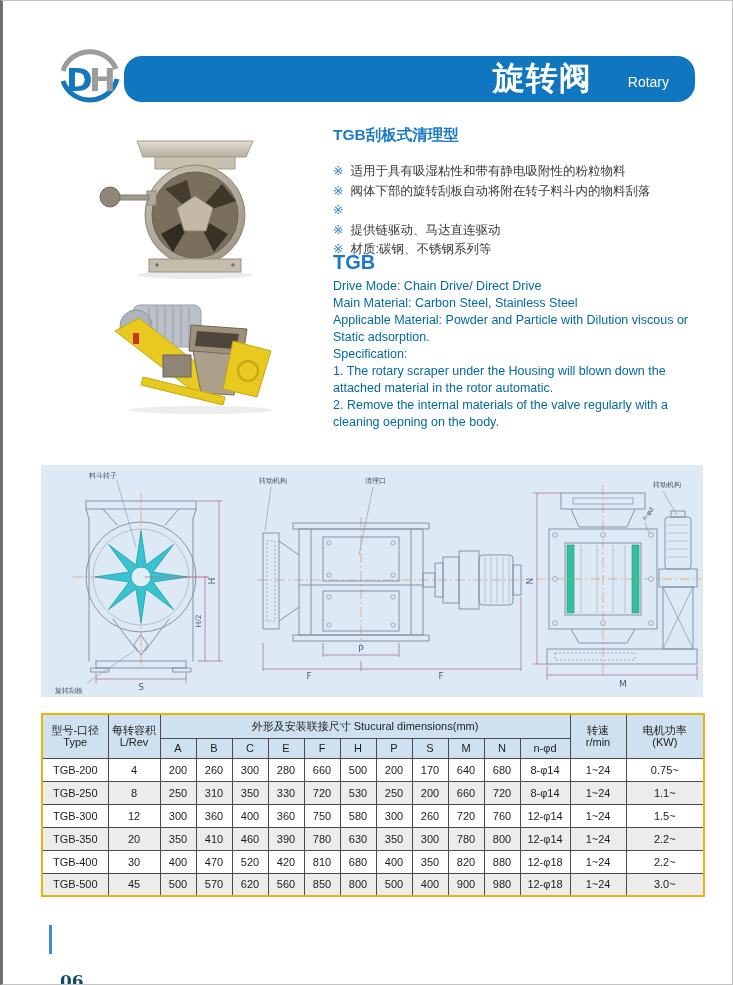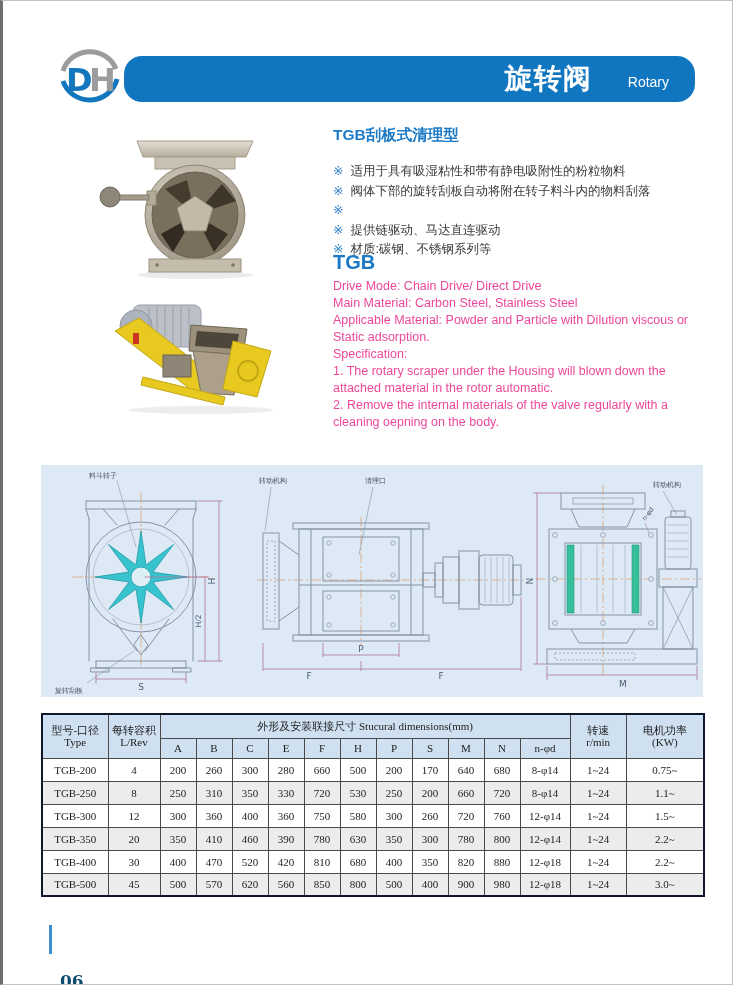--- a/index.html
+++ b/index.html
@@ -9,43 +9,43 @@
     position:relative; width:733px; height:985px; background:#fff;
     border:1px solid #c2c2c2; border-left:3px solid #6e6e6e; overflow:hidden;
   }
   
   .logo { position:absolute; left:50px; top:42px; width:72px; height:66px; }
   .banner {
     position:absolute; left:121px; top:55px; width:571px; height:46px;
     background:#1176c0; border-radius:18px; color:#fff;
     display:flex; align-items:center; justify-content:flex-end; padding-right:26px;
   }
-  .banner .cn { font-size:28px; font-weight:bold; letter-spacing:1px;text-align:right; }
+  .banner .cn { font-size:32px; font-weight:bold; letter-spacing:1px;text-align:right; }
   .banner .en { font-size:14px; margin-left:9px; margin-top:6px;padding-left:27px; }
   
   .cn-section { position:absolute; left:330px; top:124px; width:384px; }
   .cn-title { color:#1b79c5; font-size:15.5px; font-weight:bold; margin-bottom:16px; }
   .bullet { display:flex; font-size:12.5px; color:#3a3a3a; line-height:19.5px; }
   .bullet .mark { color:#2f7fc4; margin-right:7px; }
   .en-section { position:absolute; left:330px; top:250px; width:380px; }
   .en-title { color:#1b79c5; font-size:20px; font-weight:bold; margin-bottom:4px; }
-  .en-line { font-size:12.5px; color:#ec4899; line-height:17px; }
+  .en-line { font-size:12.5px; color:#0369a1; line-height:17px; }
   
   .photo1 { position:absolute; left:92px; top:134px; }
   .photo2 { position:absolute; left:100px; top:290px; }
   
   .panel { position:absolute; left:38px; top:464px; width:662px; height:232px; background:#dde9f4; }
   
   .spec-table { position:absolute; left:38px; top:712px; width:662px; border-collapse:collapse; table-layout:fixed; }
   .spec-table td { border:1px solid #4a4a4a; text-align:center; font-size:11px; color:#1c1c1c; padding:0; }
   .spec-table .hd { background:#cfe1f1; height:24px; line-height:12px; }
   .spec-table .hd2 { background:#cfe1f1; height:20px; }
   .spec-table .r { height:23px; background:#fff; }
   .spec-table tr.alt .r { background:#ececec; }
-  .spec-table { border:2px solid #0f172a;font-family:Liberation Serif, serif; }
+  .spec-table { border:2px solid #eab308; }
   
   .page-num-bar { position:absolute; left:46px; top:924px; width:3px; height:29px; background:#3a8fd0; }
   .page-num { position:absolute; left:57px; top:926px; font-family:"DejaVu Serif","Liberation Serif",serif; font-weight:bold; font-size:17px; color:#0c4a6e;margin-top:44px; }
   svg text { font-family:"DejaVu Sans","Liberation Sans",sans-serif; }
 </style>
 </head>
 <body>
 
 <div class="page">
 

